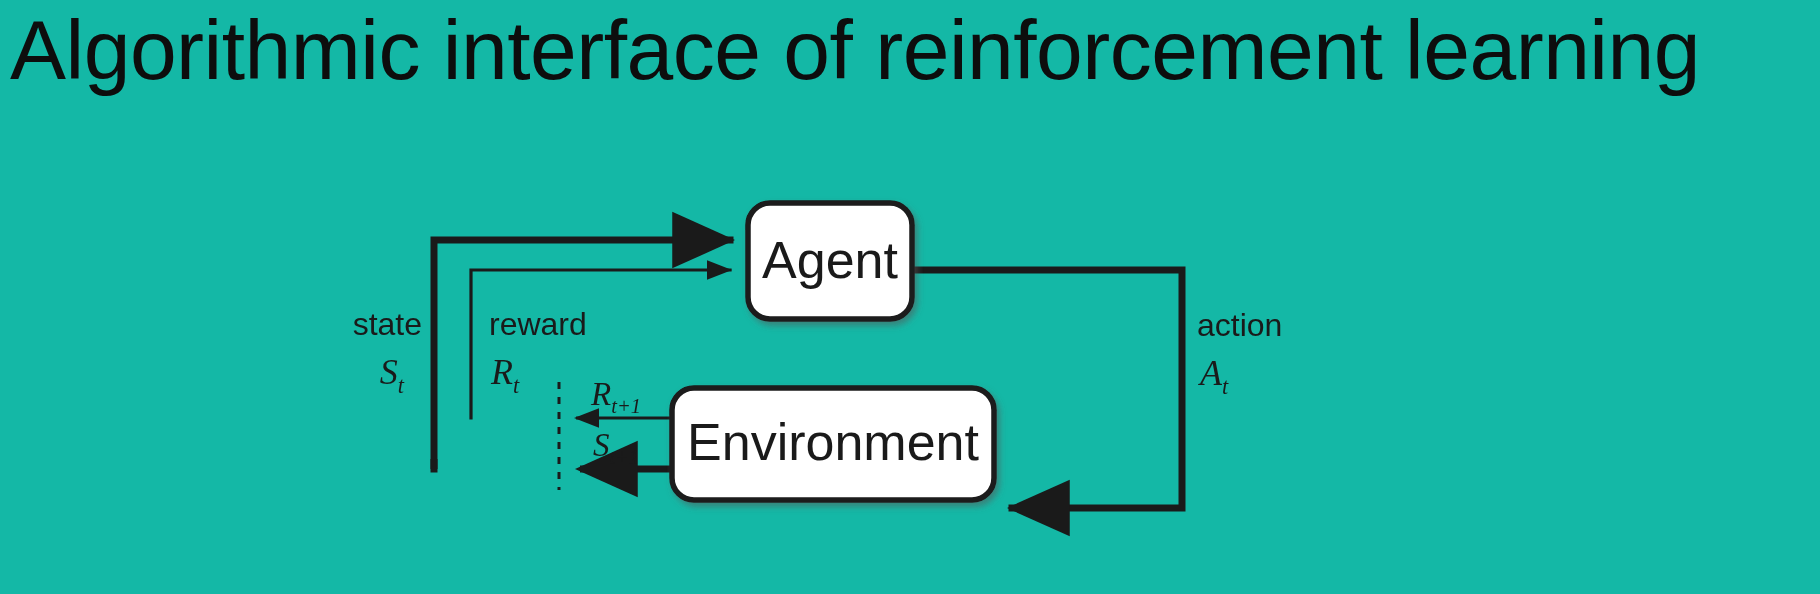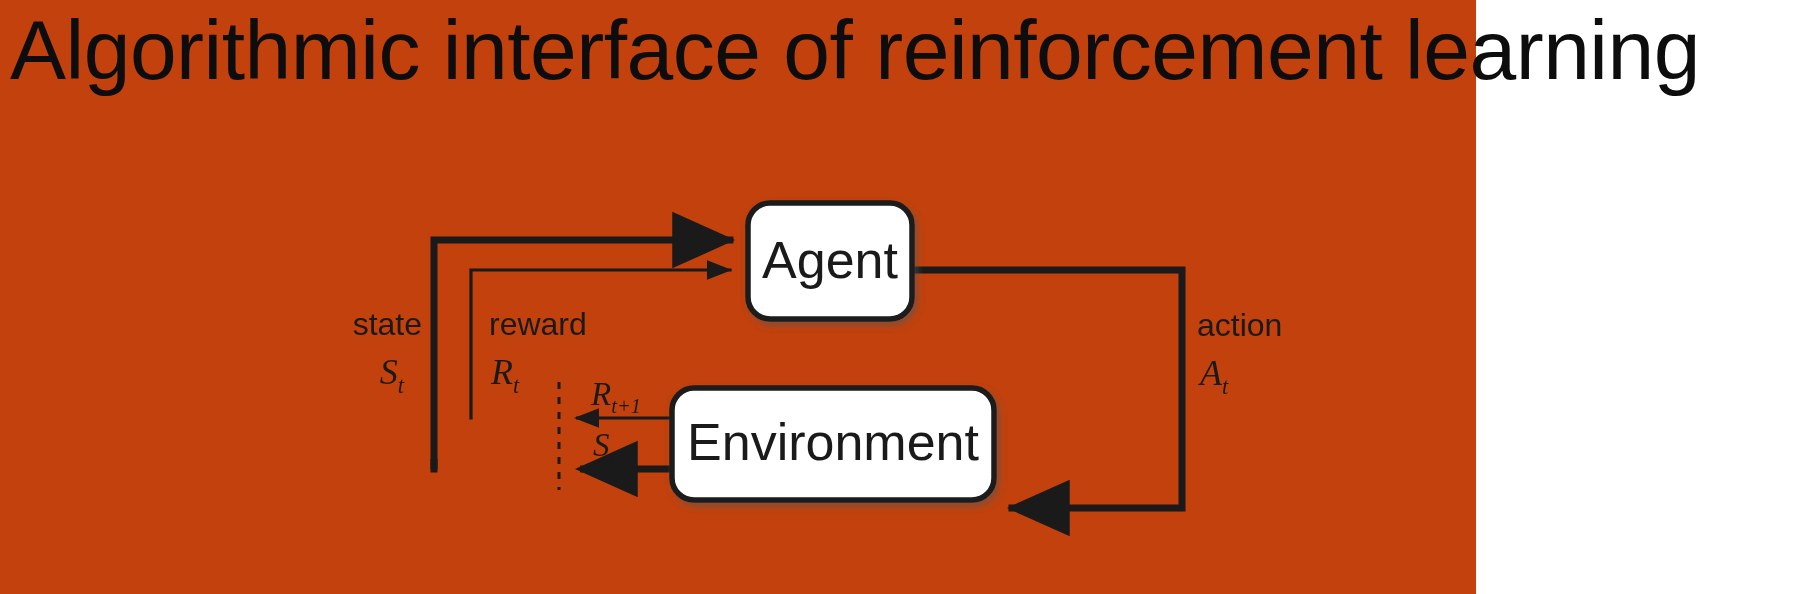--- a/index.html
+++ b/index.html
@@ -9,23 +9,23 @@
   }
   body {
     width: 1820px;
     height: 594px;
     font-family: "Liberation Sans", sans-serif;
     overflow: hidden;
     position: relative;
   }
   #slide {
     position: relative;
-    width: 1476px;
+    width: 1820px;
     height: 594px;
-    background: #c2410c;
+    background: #14b8a6;
   }
   #slide-title {
     position: absolute;
     left: 10px;
     top: 6px;
     width: 1800px;
     font-family: "Liberation Sans", sans-serif;
     font-size: 84px;
     font-weight: 400;
     line-height: 1.05;

